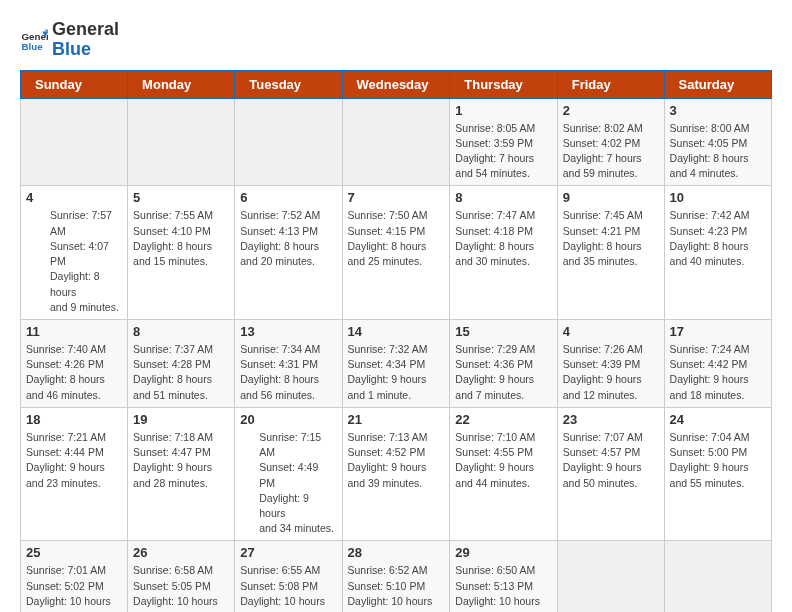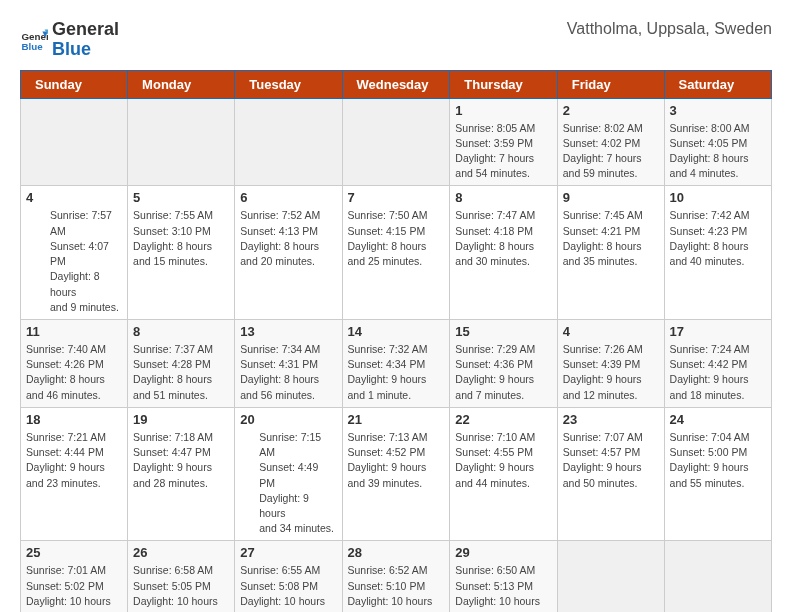--- a/index.html
+++ b/index.html
@@ -99,21 +99,20 @@
       <text x="2" y="34" font-size="14" font-weight="bold" fill="#2575c4">Blue</text>
       <polygon points="32,8 40,8 36,16" fill="#2575c4"></polygon>
       <polygon points="35,5 40,5 40,12" fill="#4a9fd4"></polygon>
     </svg>
     <div class="logo-text">
       <span class="general">General</span><br>
       <span class="blue">Blue</span>
     </div>
   </div>
   <div class="title-block">
-    <div class="location">Vattholma, Uppsala, Sweden</div>
   </div>
 </div>
 
 <table class="calendar">
   <thead>
     <tr>
     <th>Sunday</th>
         <th>Monday</th>
         <th>Tuesday</th>
         <th>Wednesday</th>
@@ -154,21 +153,21 @@
         <td>
           <span class="day-number">4</span>
           <div class="day-info" style="white-space: pre-line; margin-left: 24px;">Sunrise: 7:57 AM
 Sunset: 4:07 PM
 Daylight: 8 hours
 and 9 minutes.</div>
         </td>
         <td>
           <span class="day-number">5</span>
           <div class="day-info" style="white-space: pre-line;">Sunrise: 7:55 AM
-Sunset: 3:10 PM
+Sunset: 4:10 PM
 Daylight: 8 hours
 and 15 minutes.</div>
         </td>
         <td>
           <span class="day-number">6</span>
           <div class="day-info" style="white-space: pre-line;">Sunrise: 7:52 AM
 Sunset: 4:13 PM
 Daylight: 8 hours
 and 20 minutes.</div>
         </td>

